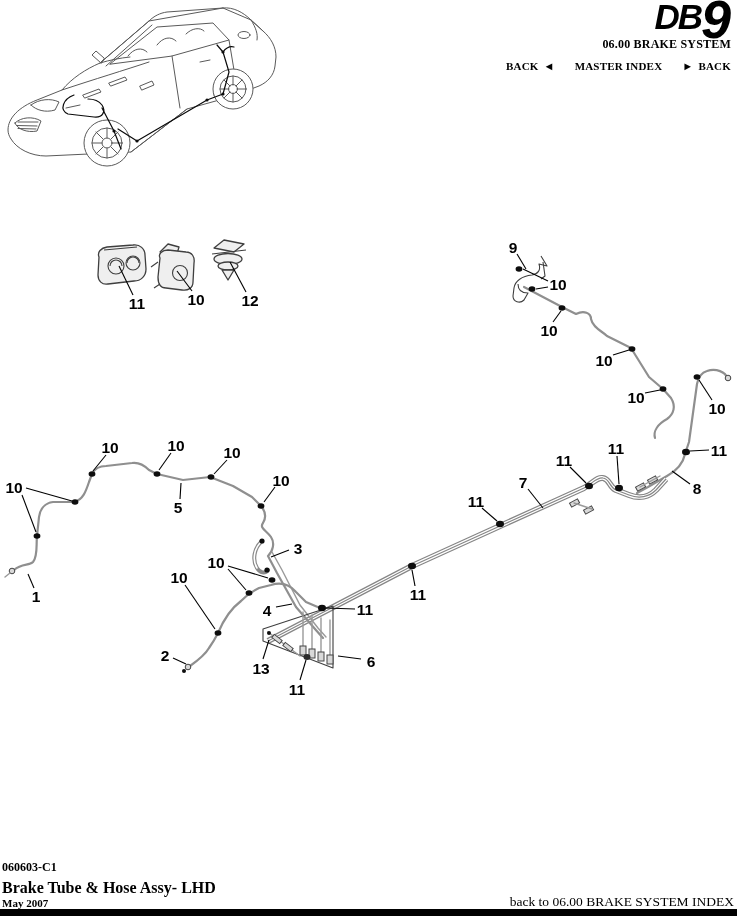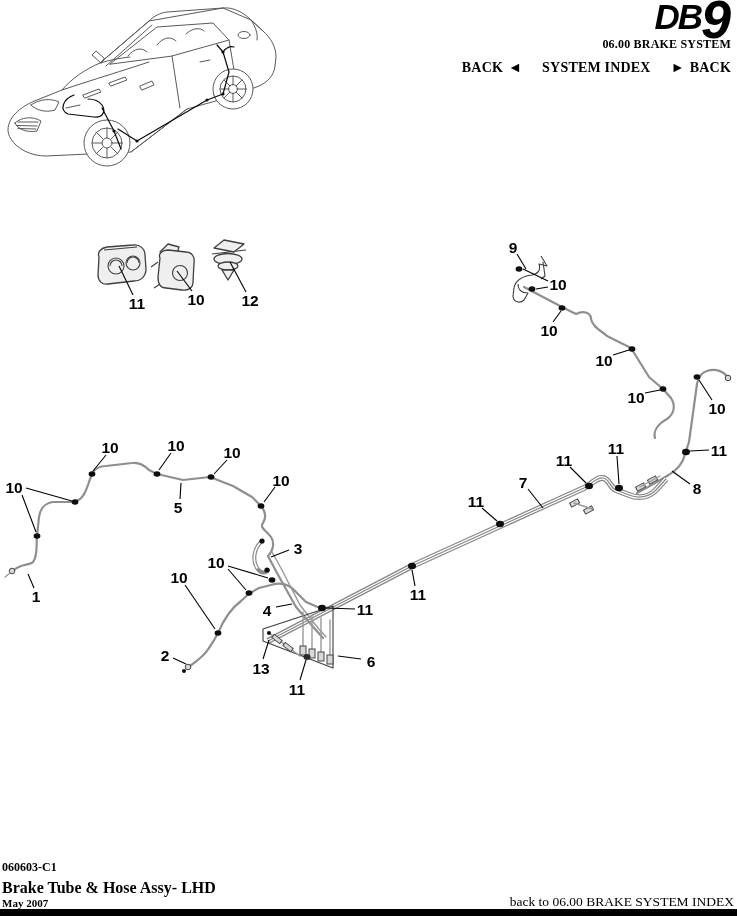--- a/index.html
+++ b/index.html
@@ -5,21 +5,21 @@
   html,body{margin:0;padding:0;background:#fff;}
   .page{position:relative;width:737px;height:916px;background:#ffffff;overflow:hidden;
         font-family:"Liberation Serif",serif;color:#000;}
   svg{display:block;}
   
   .header-block{position:absolute;top:0;right:6px;text-align:right;}
   .logo{font-family:"Liberation Sans",sans-serif;font-style:italic;font-weight:900;
         font-size:35px;letter-spacing:-2px;line-height:34px;white-space:nowrap;}
   .logo .nine{font-size:54px;vertical-align:-9px;letter-spacing:0;}
   .section-title{font-weight:700;font-size:12px;margin-top:1px;letter-spacing:0.2px;}
-  .nav-row{margin-top:8px;font-weight:700;font-size:14px;display:flex;
+  .nav-row{margin-top:8px;font-weight:700;font-size:11px;display:flex;
            justify-content:flex-end;align-items:center;gap:6px;letter-spacing:0.2px;}
   .nav-link{cursor:pointer;display:flex;gap:5px;align-items:center;}
   .nav-gap{width:8px;}
   
   .footer-text{position:absolute;left:2px;font-weight:700;}
   #drawing-number{top:860px;font-size:12px;}
   #drawing-title{top:879px;font-size:16px;}
   #date{top:897px;font-size:11px;}
   #index-link{position:absolute;right:3px;top:894px;font-weight:400;font-size:13.5px;cursor:pointer;}
   .bottom-bar{position:absolute;left:0;bottom:0;width:100%;height:7px;background:#000;}
@@ -102,21 +102,21 @@
   <div class="header-block">
     <div class="logo"><span>DB</span><span class="nine">9</span></div>
     <div class="section-title">06.00 BRAKE SYSTEM</div>
     <div class="nav-row">
       <span class="nav-link">
         <span>BACK</span>
         <span>◄</span>
       </span>
       <span class="nav-gap"></span>
       <span class="nav-link">
-        <span>SYSTEM INDEX</span>
+        <span>MASTER INDEX</span>
       </span>
       <span class="nav-gap"></span>
       <span class="nav-link">
         <span>►</span>
         <span>BACK</span>
       </span>
     </div>
   </div>
 
   <svg id="diagram-svg" class="diagram-svg" width="737" height="916" viewBox="0 0 737 916">

